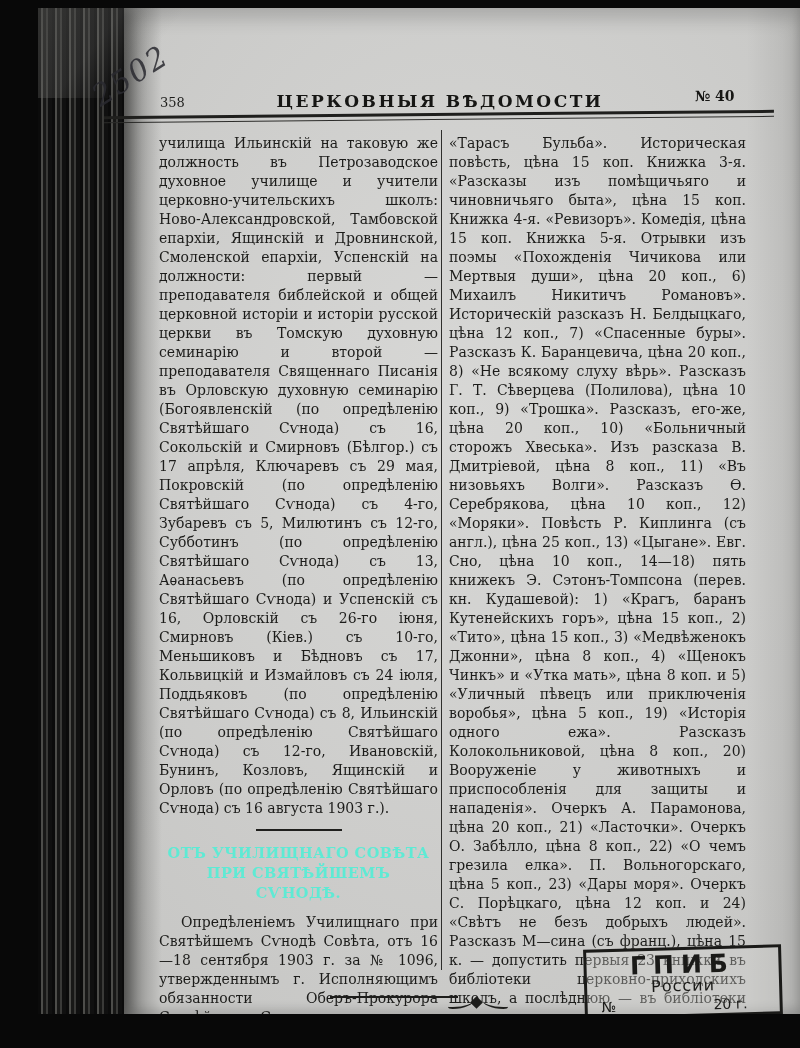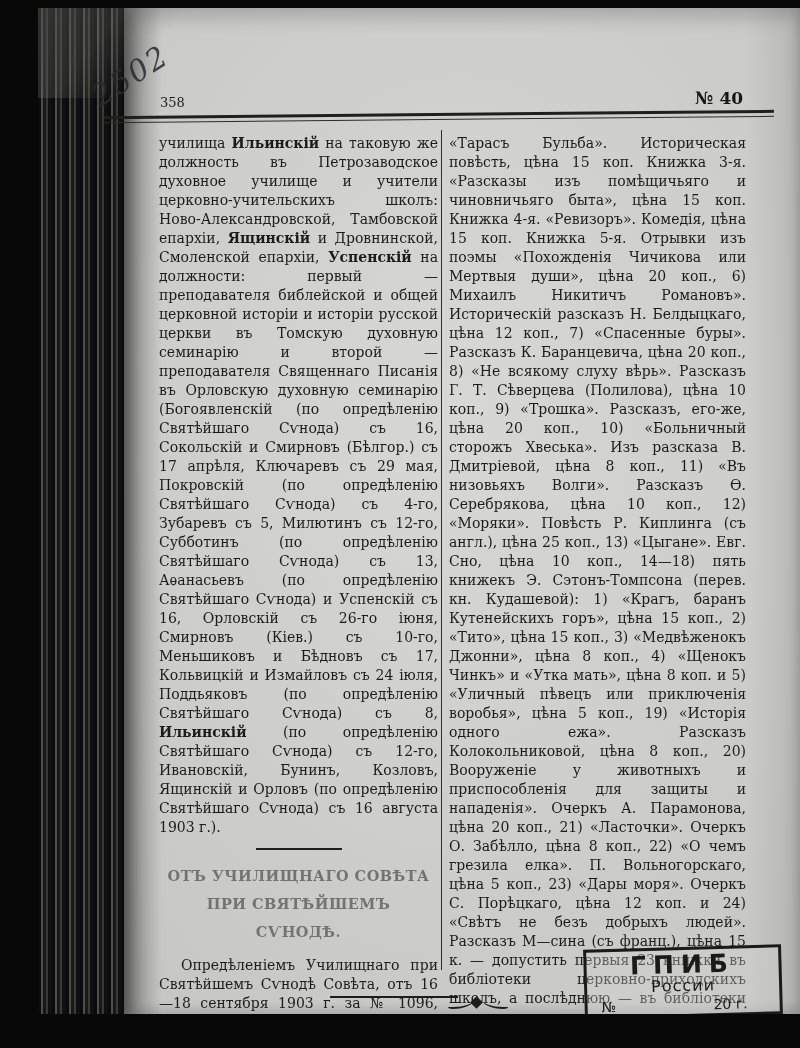--- a/index.html
+++ b/index.html
@@ -46,40 +46,40 @@
     font-style:italic;font-size:30px;color:#2a2a30;
     transform:rotate(-33deg);letter-spacing:2px;opacity:0.85;
   }
 
   
   .pageno{position:absolute;left:160px;top:95px;font-size:13px;color:#1d1d1b;}
   .masthead{
     position:absolute;left:240px;top:91px;width:400px;text-align:center;
     font-size:17px;font-weight:bold;letter-spacing:2.5px;color:#161614;
   }
-  .issue{position:absolute;left:695px;top:88px;font-size:17px;font-weight:bold;color:#161614;}
+  .issue{position:absolute;left:695px;top:88px;font-size:14px;font-weight:bold;color:#161614;}
   .head-rules{position:absolute;left:104px;top:113px;width:670px;transform:rotate(-0.55deg);}
   .head-rules .r1{height:3px;background:#1f1f1d;}
   .head-rules .r2{height:1px;background:#2c2c2a;margin-top:3px;}
 
   
   .col{
     position:absolute;top:134px;color:#1c1c1a;
     font-size:14px;line-height:19px;text-align:justify;
   }
   .col-left{left:159px;width:279px;}
   .col-right{left:449px;width:297px;}
   .col-divider{position:absolute;left:441px;top:130px;width:1px;height:840px;background:#2e2e2c;}
 
-  .b{font-weight:bold;}
+  .b{font-weight:normal;}
   .indent{text-indent:22px;}
   .sep-rule{width:86px;height:2px;background:#1f1f1d;margin:11px auto 12px auto;}
   .section-heading{
-    text-align:center;font-weight:bold;font-size:14.5px;line-height:28px;
-    letter-spacing:0.5px;margin:0 4px 10px 4px;color:#737373;
+    text-align:center;font-weight:bold;font-size:14.5px;line-height:20px;
+    letter-spacing:0.5px;margin:0 4px 10px 4px;color:#5eead4;
   }
 
   
   .ornament{position:absolute;left:330px;top:993px;width:178px;height:20px;}
   .orn-line{position:absolute;left:0;top:3px;width:128px;height:2px;background:#1d1d1b;}
   .orn-curl-l{position:absolute;left:118px;top:4px;width:26px;height:10px;
     border-bottom:2px solid #1d1d1b;border-radius:0 0 90% 20%;}
   .orn-curl-r{position:absolute;left:152px;top:4px;width:26px;height:10px;
     border-bottom:2px solid #1d1d1b;border-radius:0 0 20% 90%;}
   .orn-diamond{position:absolute;left:142px;top:5px;width:9px;height:9px;background:#1d1d1b;transform:rotate(45deg);}
@@ -104,20 +104,21 @@
   <div class="paper"></div>
   <div class="binding"></div>
   <div class="binding-fade"></div>
   <div class="corner-shade"></div>
   <div class="top-band"></div>
   <div class="left-band"></div>
 
   <div class="handwriting">2502</div>
 
   <div class="pageno">358</div>
+  <div class="masthead">ЦЕРКОВНЫЯ ВѢДОМОСТИ</div>
   <div class="issue">№ 40</div>
   <div class="head-rules">
     <div class="r1"></div>
       <div class="r2"></div>
   </div>
 
   <div class="col-divider"></div>
 
   <div class="col col-left">
     <p style="margin:0;">

